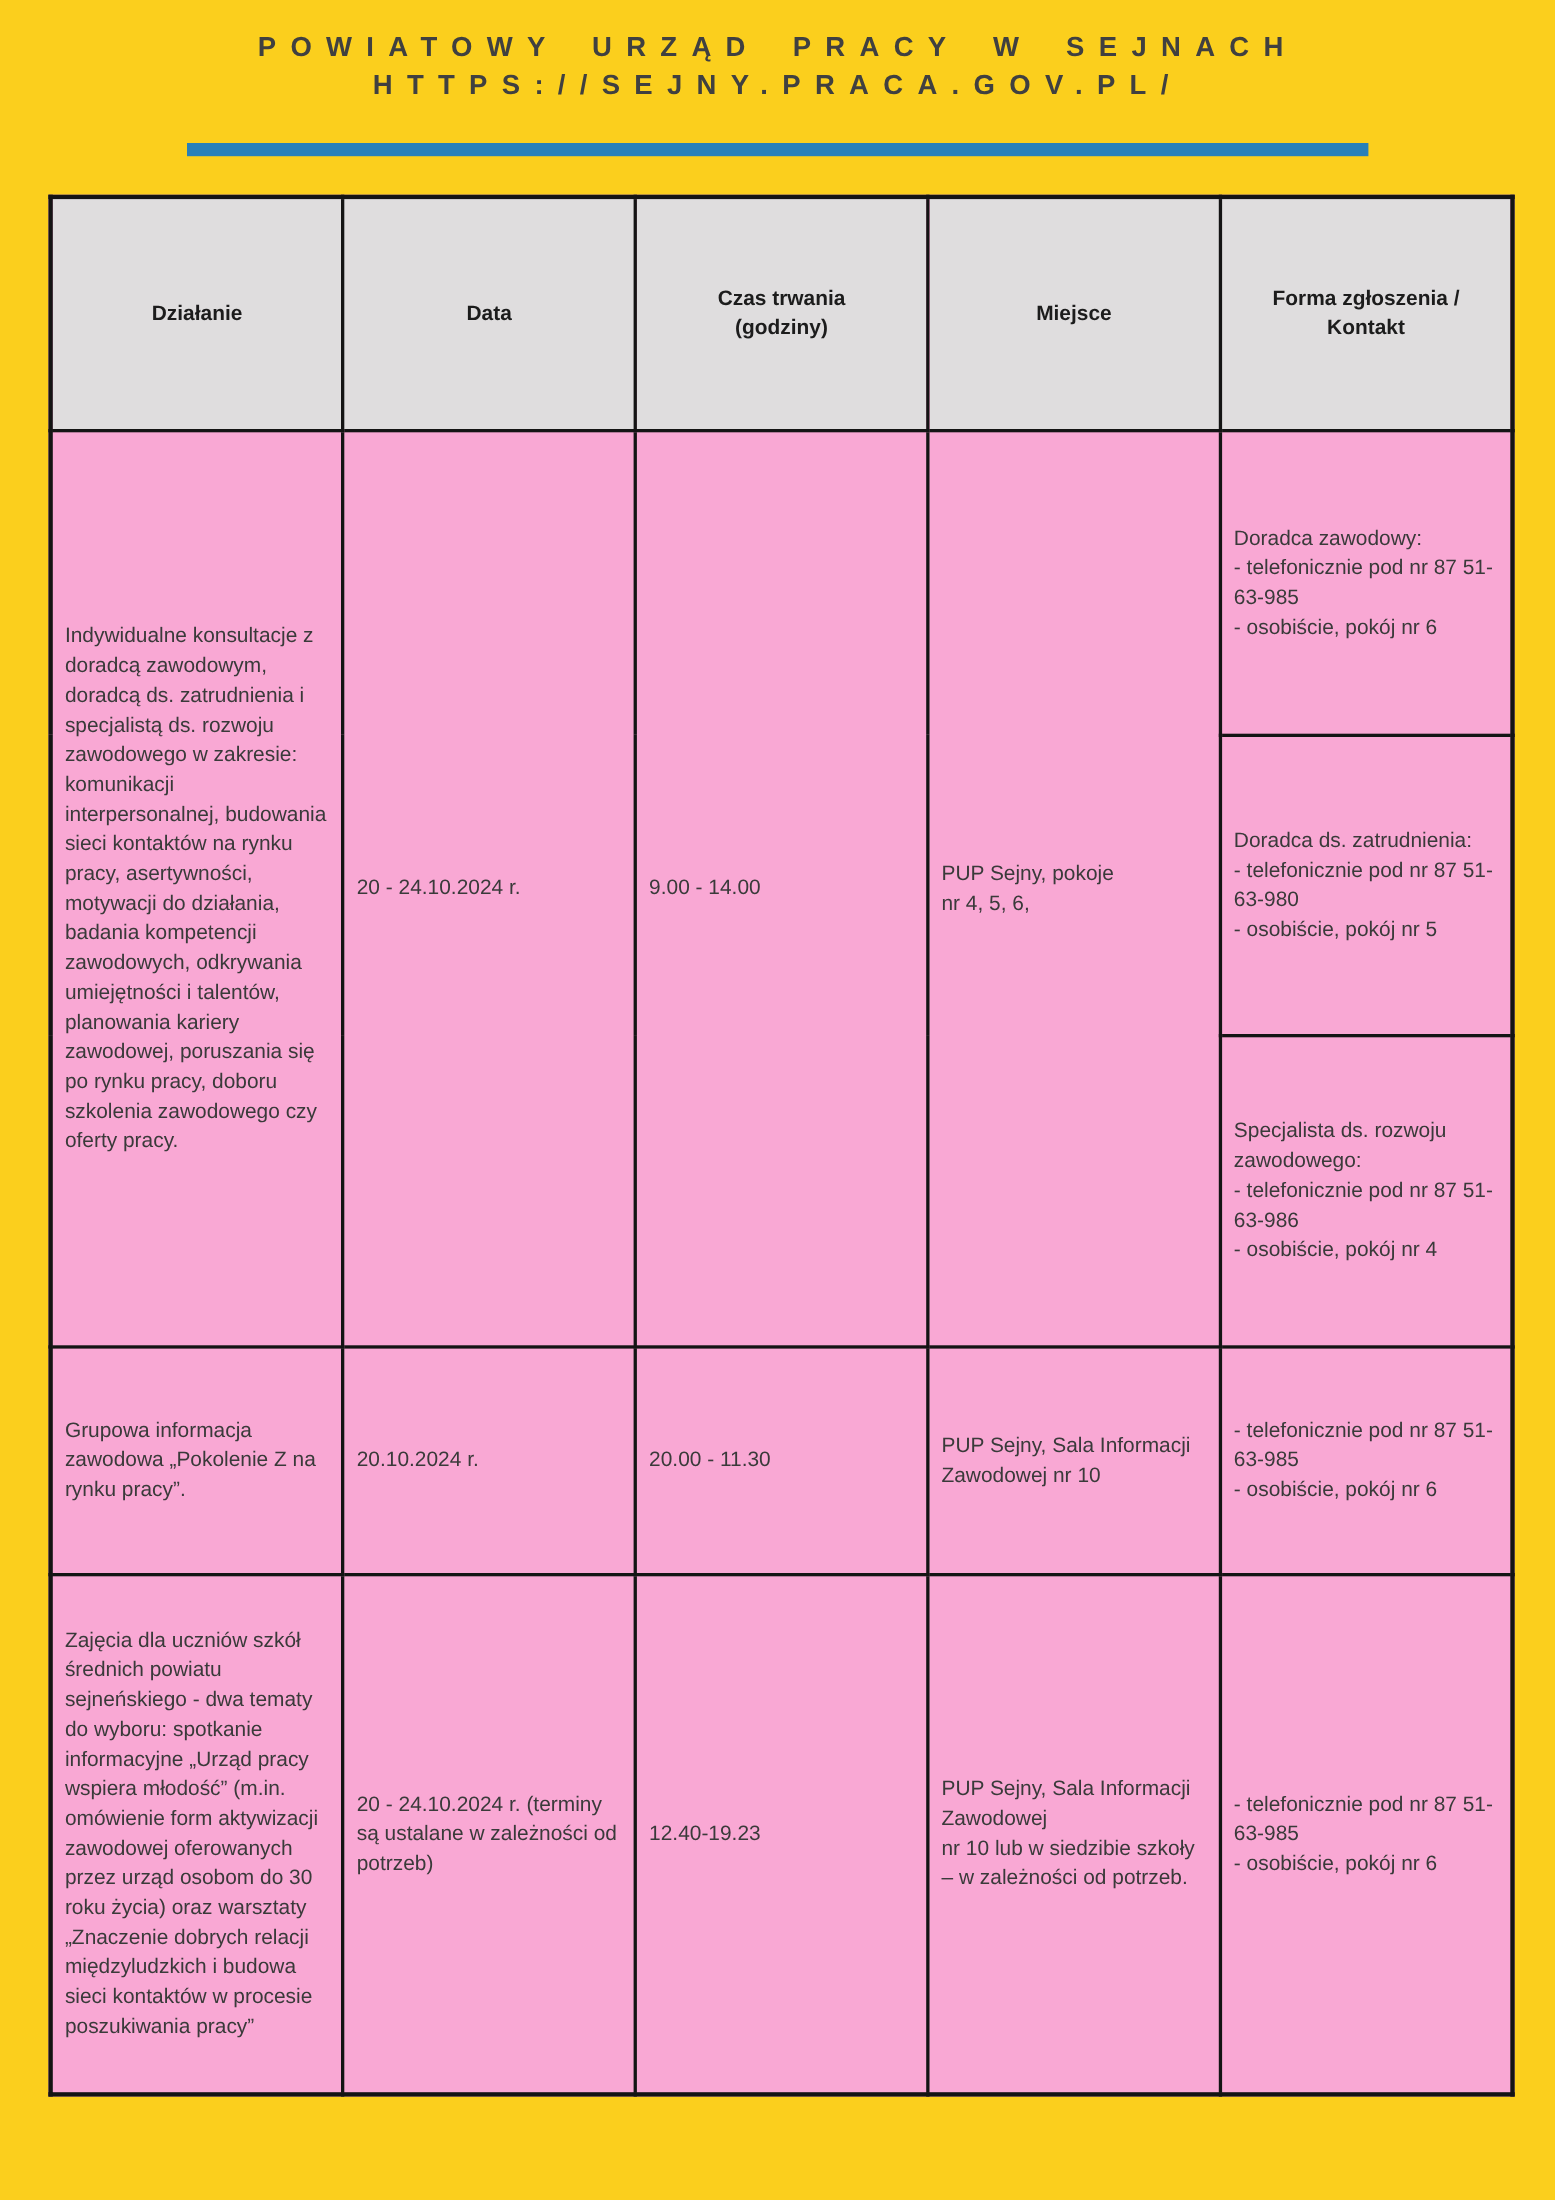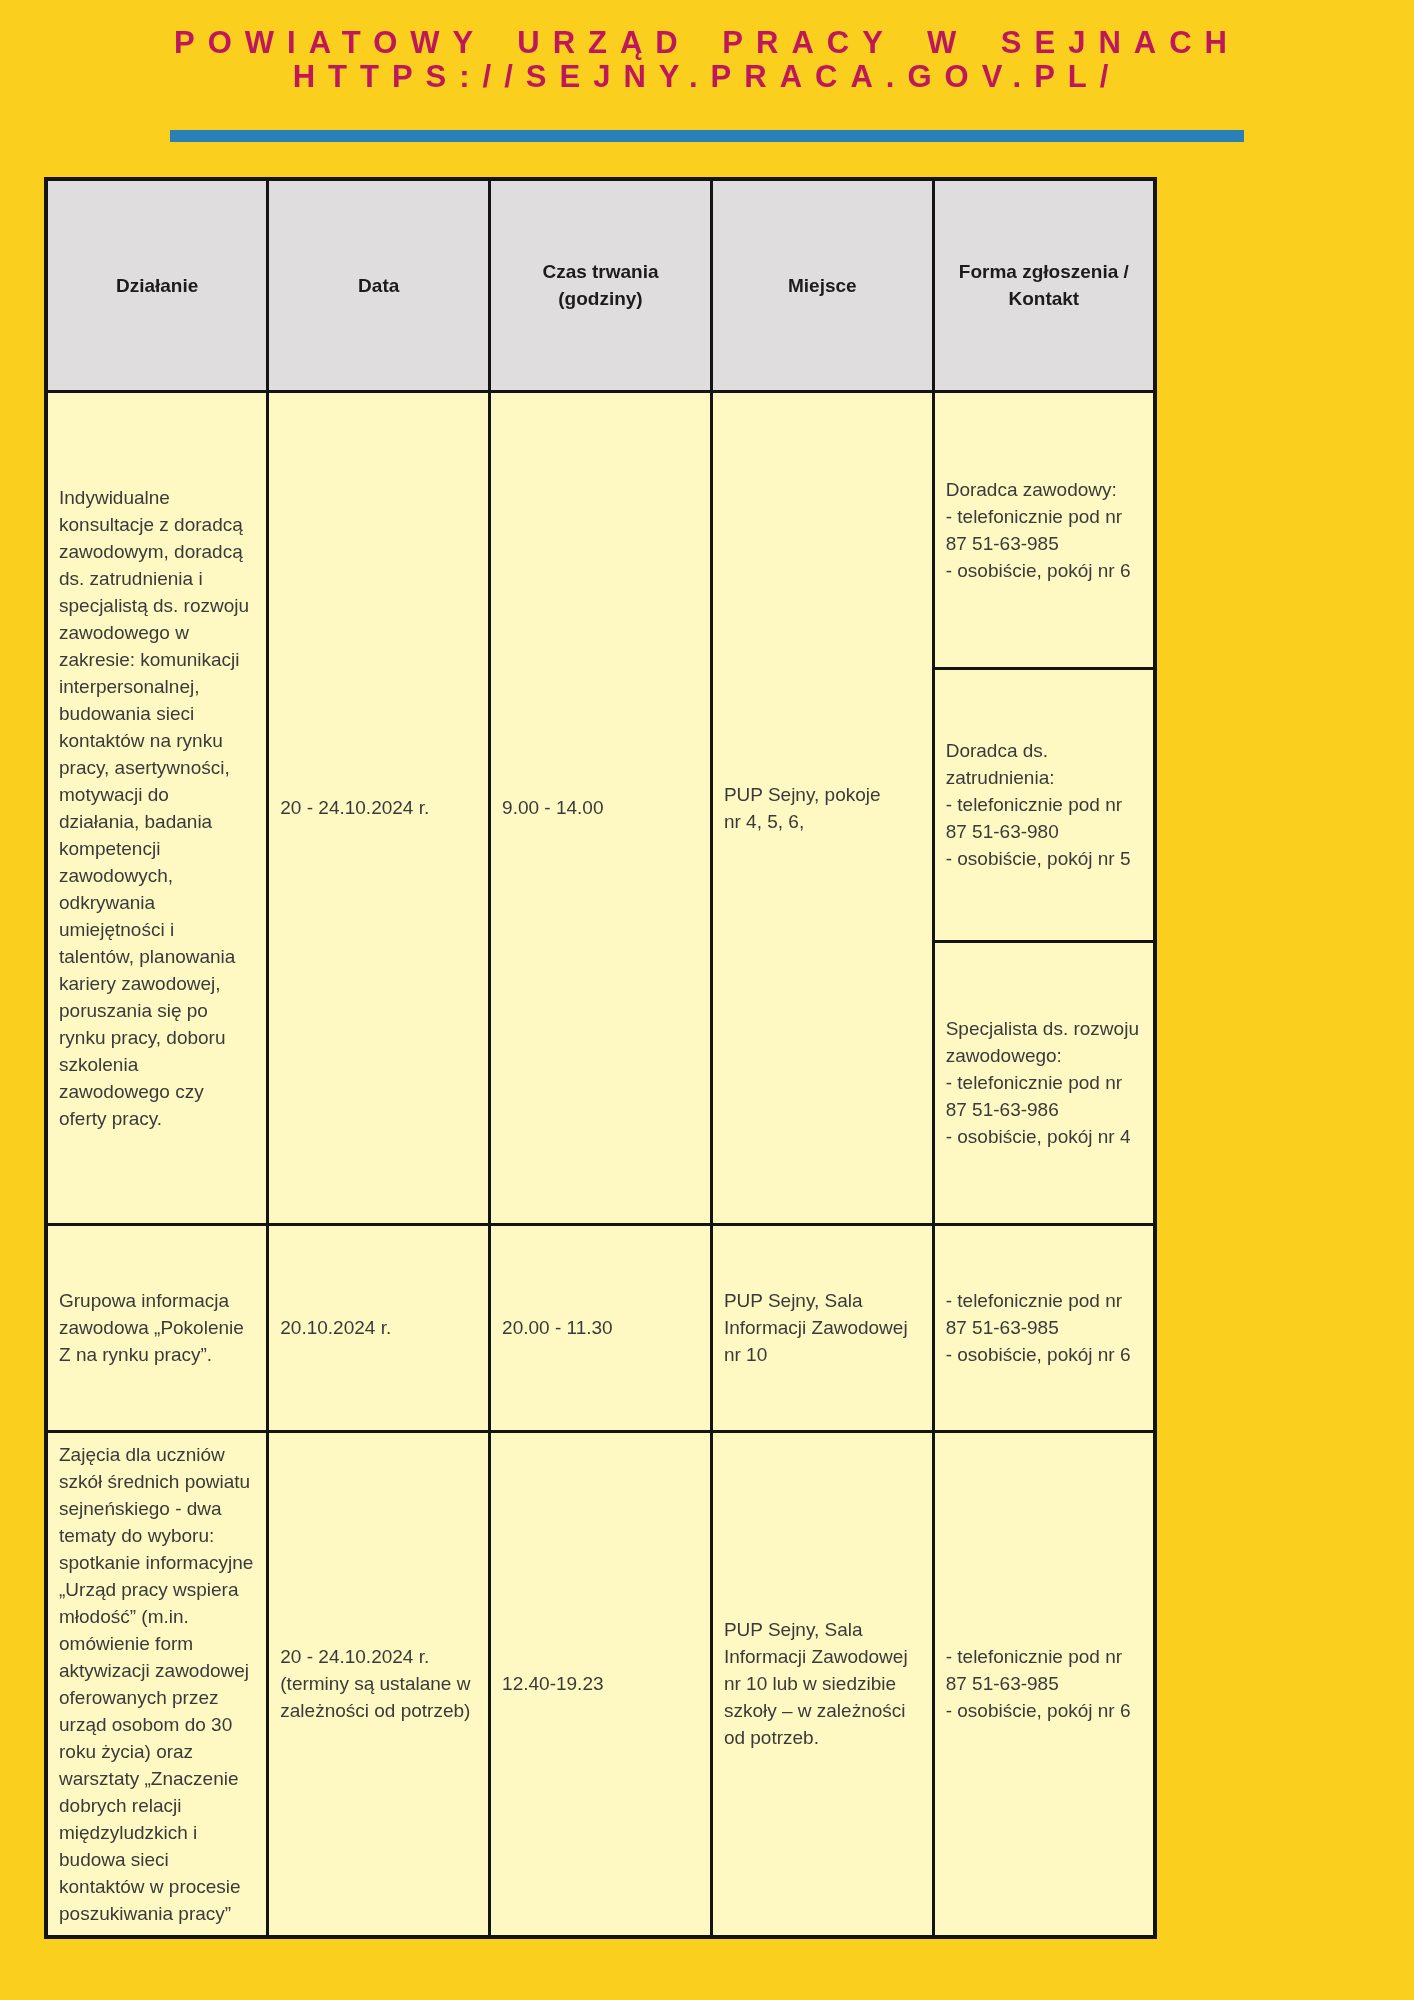--- a/index.html
+++ b/index.html
@@ -4,34 +4,34 @@
 <style>
   html,body{margin:0;padding:0;}
   body{
     width:1414px;height:2000px;
     background:#FBCF1D;
     font-family:"Liberation Sans","DejaVu Sans",sans-serif;
     overflow:hidden;
   }
   .top-header{padding-top:26px;text-align:center;}
   .top-line{
-    font-size:31px;font-weight:700;
+    font-size:25px;font-weight:700;
     letter-spacing:13px;word-spacing:10px;
-    line-height:34px;color:#be185d;
+    line-height:34px;color:#404040;
     white-space:nowrap;
   }
   .blue-divider{
     width:1074px;height:12px;
     background:#2980B8;
     margin:36px 0 0 170px;
   }
   table.schedule{
     border-collapse:collapse;table-layout:fixed;
-    width:1113px;margin:35px 0 0 44px;
-    background:#fef9c3;
+    width:1333px;margin:35px 0 0 44px;
+    background:#f9a8d4;
     border:4px solid #141414;
   }
   table.schedule th,table.schedule td{
     border:3px solid #141414;
     white-space:pre-line;
     vertical-align:middle;
     overflow:hidden;
   }
   table.schedule th{
     background:#DFDDDE;

